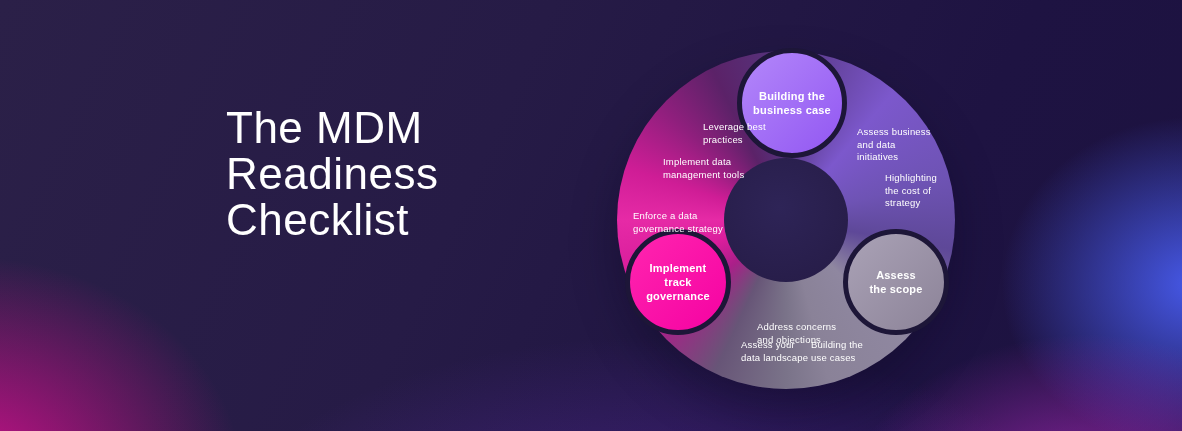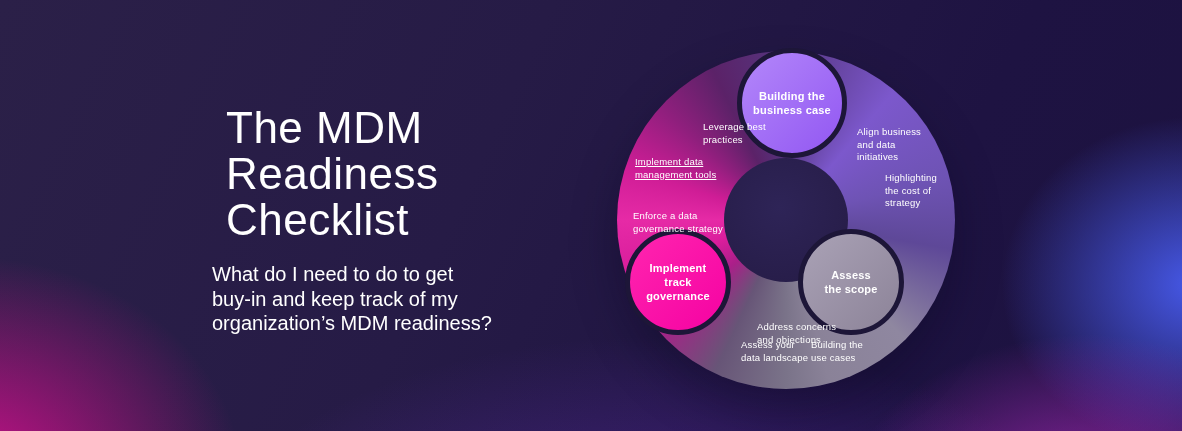--- a/index.html
+++ b/index.html
@@ -43,47 +43,44 @@
     display:flex; align-items:center; justify-content:center; text-align:center;
   }
   .node .node-label {
     font-size:11px; line-height:14px; font-weight:700; white-space:pre-line;
     letter-spacing:0.2px;
   }
   .node-building { left:737px; top:48px;  width:110px; height:110px;
     background:linear-gradient(135deg, #b387fa 0%, #9257f2 100%); }
   .node-governance { left:625px; top:229px; width:106px; height:106px;
     background:linear-gradient(135deg, #ff25af 0%, #f502a2 100%); }
-  .node-assess { left:798px; top:229px; width:106px; height:106px;
+  .node-assess { left:843px; top:229px; width:106px; height:106px;
     background:linear-gradient(135deg, #aaa2b6 0%, #8c8398 100%); }
   .rlabel {
     position:absolute; font-size:9.5px; line-height:12.5px; font-weight:500;
     white-space:pre-line; letter-spacing:0.2px;
   }
   #rl-0 { left:677px; top:121px;margin-left:26px; }
-  #rl-1 { left:635px; top:156px;text-decoration:underline; }
+  #rl-1 { left:663px; top:156px; }
   #rl-2 { left:633px; top:187px;margin-top:23px; }
   #rl-3 { left:857px; top:126px; }
   #rl-4 { left:885px; top:172px; }
   #rl-5 { left:757px; top:321px; }
   #rl-6 { left:723px; top:339px;margin-left:18px; }
   #rl-7 { left:811px; top:339px; }
 </style>
 </head>
 <body>
 
 <div class="stage">
 
   <h1 class="title" style="margin:15px">The MDM
 Readiness
 Checklist</h1>
 
-  <p class="subtitle" style="margin:0">What do I need to do to get
-buy-in and keep track of my
-organization’s MDM readiness?</p>
 
   <div>
 
     <div class="ring"></div>
     <div class="hole"></div>
 
     <div class="node node-building">
       <span class="node-label">Building the
 business case</span>
     </div>
@@ -98,21 +95,21 @@
       <span class="node-label">Assess
 the scope</span>
     </div>
 
     <div id="rl-0" class="rlabel">Leverage best
 practices</div>
     <div id="rl-1" class="rlabel">Implement data
 management tools</div>
     <div id="rl-2" class="rlabel">Enforce a data
 governance strategy</div>
-    <div id="rl-3" class="rlabel">Align business
+    <div id="rl-3" class="rlabel">Assess business
 and data
 initiatives</div>
     <div id="rl-4" class="rlabel">Highlighting
 the cost of
 strategy</div>
     <div id="rl-5" class="rlabel">Address concerns
 and objections</div>
     <div id="rl-6" class="rlabel">Assess your
 data landscape</div>
     <div id="rl-7" class="rlabel">Building the

